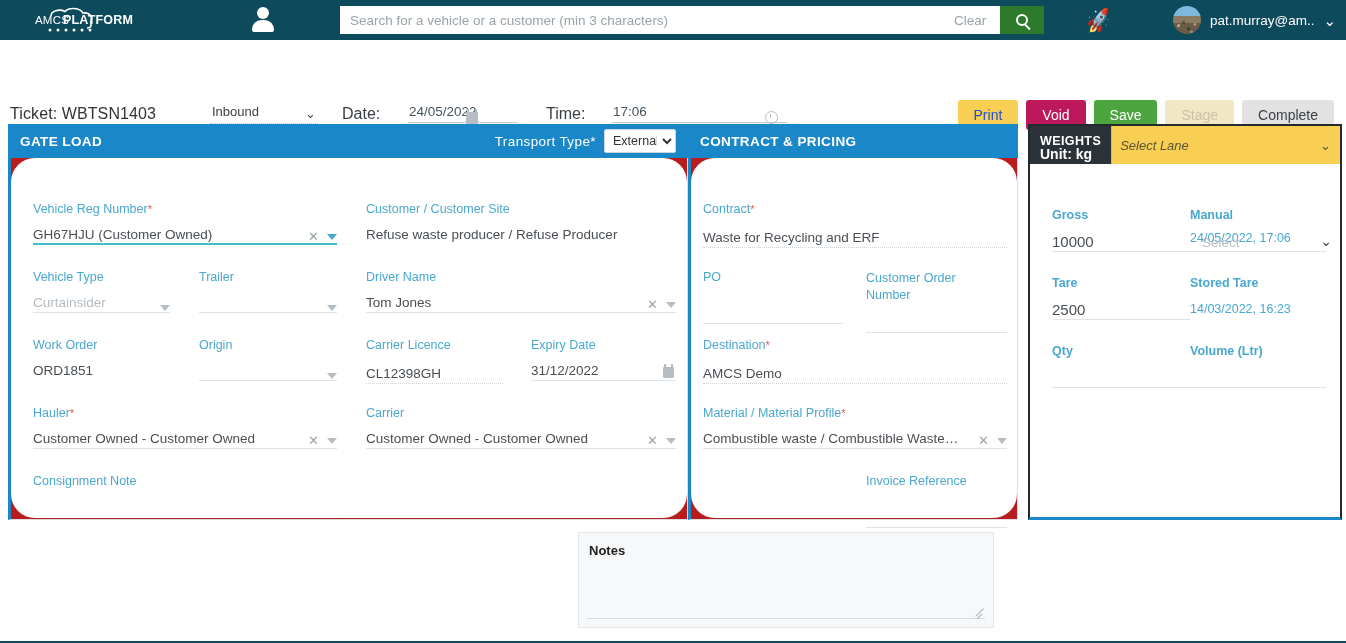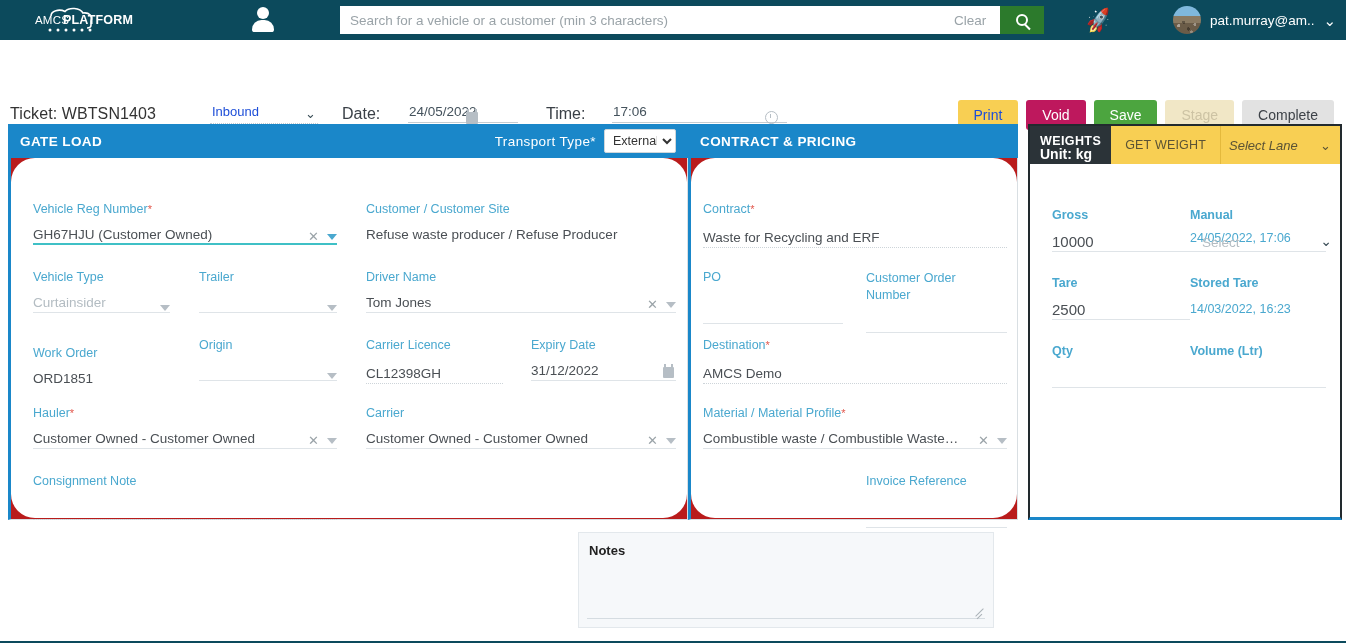--- a/index.html
+++ b/index.html
@@ -64,21 +64,21 @@
   }
   .username { color:#fff; font-size:13.5px; }
   .chev-white { color:#fff; font-size:15px; line-height:1; }
 
   
   .ticketbar { position:absolute; top:40px; left:0; width:1346px; height:78px; background:#fff; }
   .ticket-label { position:absolute; left:10px; top:74px; transform:translateY(-50%);
      font-size:16px; color:#333; letter-spacing:.1px; }
   .direction-sel {
     position:absolute; left:210px; top:72px; transform:translateY(-50%);
-    width:108px; height:24px; font-size:13px; color:#1d4ed8;
+    width:108px; height:24px; font-size:13px; color:#404040;
     border:none; border-bottom:1px dotted #c5ccd1; background:transparent;
     -webkit-appearance:none; appearance:none; outline:none; padding-left:2px;
     font-family:"Liberation Sans", sans-serif;
   }
   .sel-chev { position:absolute; pointer-events:none; color:#3a4d57; font-size:13px; }
   .date-label { position:absolute; left:342px; top:74px; transform:translateY(-50%); font-size:16px; color:#3a4047;}
   .date-field { position:absolute; left:408px; top:64px; width:110px; font-size:13.5px; color:#44525c;
      border:none; border-bottom:1px solid #c5ccd1; background:transparent; outline:none; padding:0 0 3px 1px;
      font-family:"Liberation Sans", sans-serif;}
   .cal-ico { position:absolute; left:466px; top:72px; width:12px; height:12px; background:#b6bec5;
@@ -310,21 +310,21 @@
         <div class="flabel">Driver Name</div>
         <div style="position:relative;">
           <div class="fval uline" style="padding-right:44px;">Tom Jones</div>
           <div class="fctrls">
             <span class="x-ico">✕</span>
             <span class="caret-dn gray"></span>
           </div>
         </div>
       </div>
 
-      <div class="fld" style="left:22px; top:180px; width:137px;margin-top:8px;">
+      <div class="fld" style="left:22px; top:180px; width:137px;">
         <div class="flabel">Work Order</div>
         <div class="fval">ORD1851</div>
       </div>
 
       <div class="fld" style="left:188px; top:180px; width:138px;">
         <div class="flabel">Origin</div>
         <div style="position:relative;">
           <div class="fval uline" style="padding-right:22px;"></div>
           <div class="fctrls">
             <span class="caret-dn gray"></span>
@@ -428,21 +428,20 @@
 
     </div>
   </div>
 
   <div id="weights">
     <div class="w-head">
       <div class="w-title">
         <span class="t1">WEIGHTS</span>
         <span class="t2">Unit: kg</span>
       </div>
-      <button class="w-getbtn">GET WEIGHT</button>
       <div class="w-lane-wrap">
         <select class="w-lane">
           <option>Select Lane</option>
         </select>
         <span class="w-lane-chev">⌄</span>
       </div>
     </div>
 
     <div class="panel-body fgrid" style="height:352px;">
 

